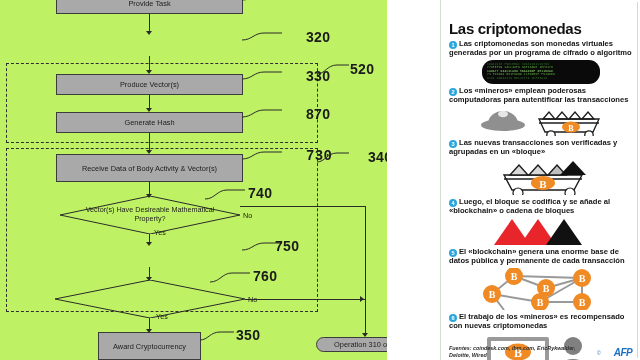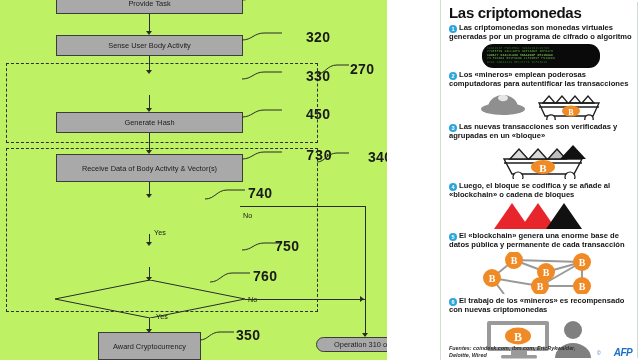--- a/index.html
+++ b/index.html
@@ -84,21 +84,21 @@
     border-left:4px solid #2b2b2b;
   }
   .leader{position:absolute;}
 
   
   #info{
     position:absolute;left:440px;top:0;width:200px;height:360px;
     background:#ffffff;
     border-left:1px solid #cfe0cf;
     box-sizing:border-box;
-    padding:3px 7px 0 8px;
+    padding:19px 7px 0 8px;
     overflow:hidden;
   }
   #info::after{
     content:"";position:absolute;right:2px;top:2px;bottom:2px;width:1px;
     background:#cfdccf;
   }
   .ig-title{
     font-size:15px;font-weight:bold;color:#111;
     letter-spacing:-.3px;line-height:16px;margin:2px 0 3px 0;
   }
@@ -155,61 +155,67 @@
     <div class="fc-box" style="left:56px;top:-8px;width:187px;height:22px;">
       <span>Provide Task</span>
     </div>
     <svg class="leader" style="left:242px;top:-8px;width:60px;height:14px;">
       <path d="M0,8 C10,8 12,2 22,2 L40,2" stroke="#2b2b2b" fill="none" stroke-width="1"></path>
     </svg>
 
     <div class="vline" style="left:149px;top:14px;height:19px;"></div>
     <div class="arrowdn" style="left:146px;top:31px;"></div>
 
-    <div class="fc-box" style="left:56px;top:35px;width:187px;height:21px;">
-      <span>Sense User Body Activity</span>
-    </div>
     <svg class="leader" style="left:242px;top:30px;width:60px;height:14px;">
       <path d="M0,10 C10,10 12,3 22,3 L40,3" stroke="#2b2b2b" fill="none" stroke-width="1"></path>
     </svg>
     <div class="ref" style="left:306px;top:29px;">320</div>
 
     <div class="vline" style="left:149px;top:56px;height:16px;"></div>
     <div class="arrowdn" style="left:146px;top:70px;"></div>
 
+    <div class="fc-box" style="left:56px;top:74px;width:187px;height:21px;">
+      <span>Produce Vector(s)</span>
+    </div>
     <svg class="leader" style="left:242px;top:69px;width:60px;height:14px;">
       <path d="M0,10 C10,10 12,3 22,3 L40,3" stroke="#2b2b2b" fill="none" stroke-width="1"></path>
     </svg>
     <div class="ref" style="left:306px;top:68px;">330</div>
 
     <div class="vline" style="left:149px;top:95px;height:15px;"></div>
     <div class="arrowdn" style="left:146px;top:108px;"></div>
 
     <div class="fc-box" style="left:56px;top:112px;width:187px;height:21px;">
       <span>Generate Hash</span>
     </div>
     <svg class="leader" style="left:242px;top:107px;width:60px;height:14px;">
       <path d="M0,10 C10,10 12,3 22,3 L40,3" stroke="#2b2b2b" fill="none" stroke-width="1"></path>
     </svg>
-    <div class="ref" style="left:306px;top:106px;">450</div>
+    <div class="ref" style="left:306px;top:106px;">870</div>
 
     <div class="vline" style="left:149px;top:133px;height:19px;"></div>
     <div class="arrowdn" style="left:146px;top:150px;"></div>
 
     <div class="fc-box" style="left:56px;top:154px;width:187px;height:28px;">
       <span>Receive Data of Body Activity &amp; Vector(s)</span>
     </div>
     <svg class="leader" style="left:242px;top:149px;width:60px;height:14px;">
       <path d="M0,10 C10,10 12,3 22,3 L40,3" stroke="#2b2b2b" fill="none" stroke-width="1"></path>
     </svg>
     <div class="ref" style="left:306px;top:148px;font-family:Liberation Mono, monospace;">730</div>
 
     <div class="vline" style="left:149px;top:182px;height:14px;"></div>
     <div class="arrowdn" style="left:146px;top:194px;"></div>
 
+    <div class="fc-dia" style="left:60px;top:196px;width:180px;height:38px;">
+      <svg class="dshape" viewBox="0 0 180 38" preserveAspectRatio="none">
+        <polygon points="90,0 180,19 90,38 0,19" fill="none" stroke="#2b2b2b" stroke-width="1"></polygon>
+      </svg>
+      <span class="dtext">Vector(s) Have Desireable Mathematical Property?</span>
+    </div>
     <svg class="leader" style="left:205px;top:186px;width:60px;height:16px;">
       <path d="M0,13 C10,13 12,4 22,4 L40,4" stroke="#2b2b2b" fill="none" stroke-width="1"></path>
     </svg>
     <div class="ref" style="left:248px;top:185px;">740</div>
     <div class="yn" style="left:243px;top:211px;">No</div>
     <div class="yn" style="left:154px;top:228px;">Yes</div>
 
     <div class="vline" style="left:149px;top:234px;height:10px;"></div>
     <div class="arrowdn" style="left:146px;top:242px;"></div>
 
@@ -240,21 +246,21 @@
       <span>Award Cryptocurrency</span>
     </div>
     <svg class="leader" style="left:200px;top:328px;width:50px;height:14px;">
       <path d="M0,12 C8,12 10,4 20,4 L34,4" stroke="#2b2b2b" fill="none" stroke-width="1"></path>
     </svg>
     <div class="ref" style="left:236px;top:327px;">350</div>
 
     <svg class="leader" style="left:317px;top:62px;width:40px;height:16px;">
       <path d="M0,12 C8,12 10,3 20,3 L32,3" stroke="#2b2b2b" fill="none" stroke-width="1"></path>
     </svg>
-    <div class="ref" style="left:350px;top:61px;">270</div>
+    <div class="ref" style="left:350px;top:61px;">520</div>
 
     <svg class="leader" style="left:317px;top:150px;width:40px;height:16px;">
       <path d="M0,12 C8,12 10,3 20,3 L32,3" stroke="#2b2b2b" fill="none" stroke-width="1"></path>
     </svg>
     <div class="ref" style="left:368px;top:149px;">340</div>
 
     <div class="hline" style="left:240px;top:206px;width:125px;"></div>
     <div class="hline" style="left:245px;top:299px;width:120px;"></div>
     <div class="arrowrt" style="left:360px;top:296px;"></div>
     <div class="vline" style="left:365px;top:206px;height:130px;"></div>

